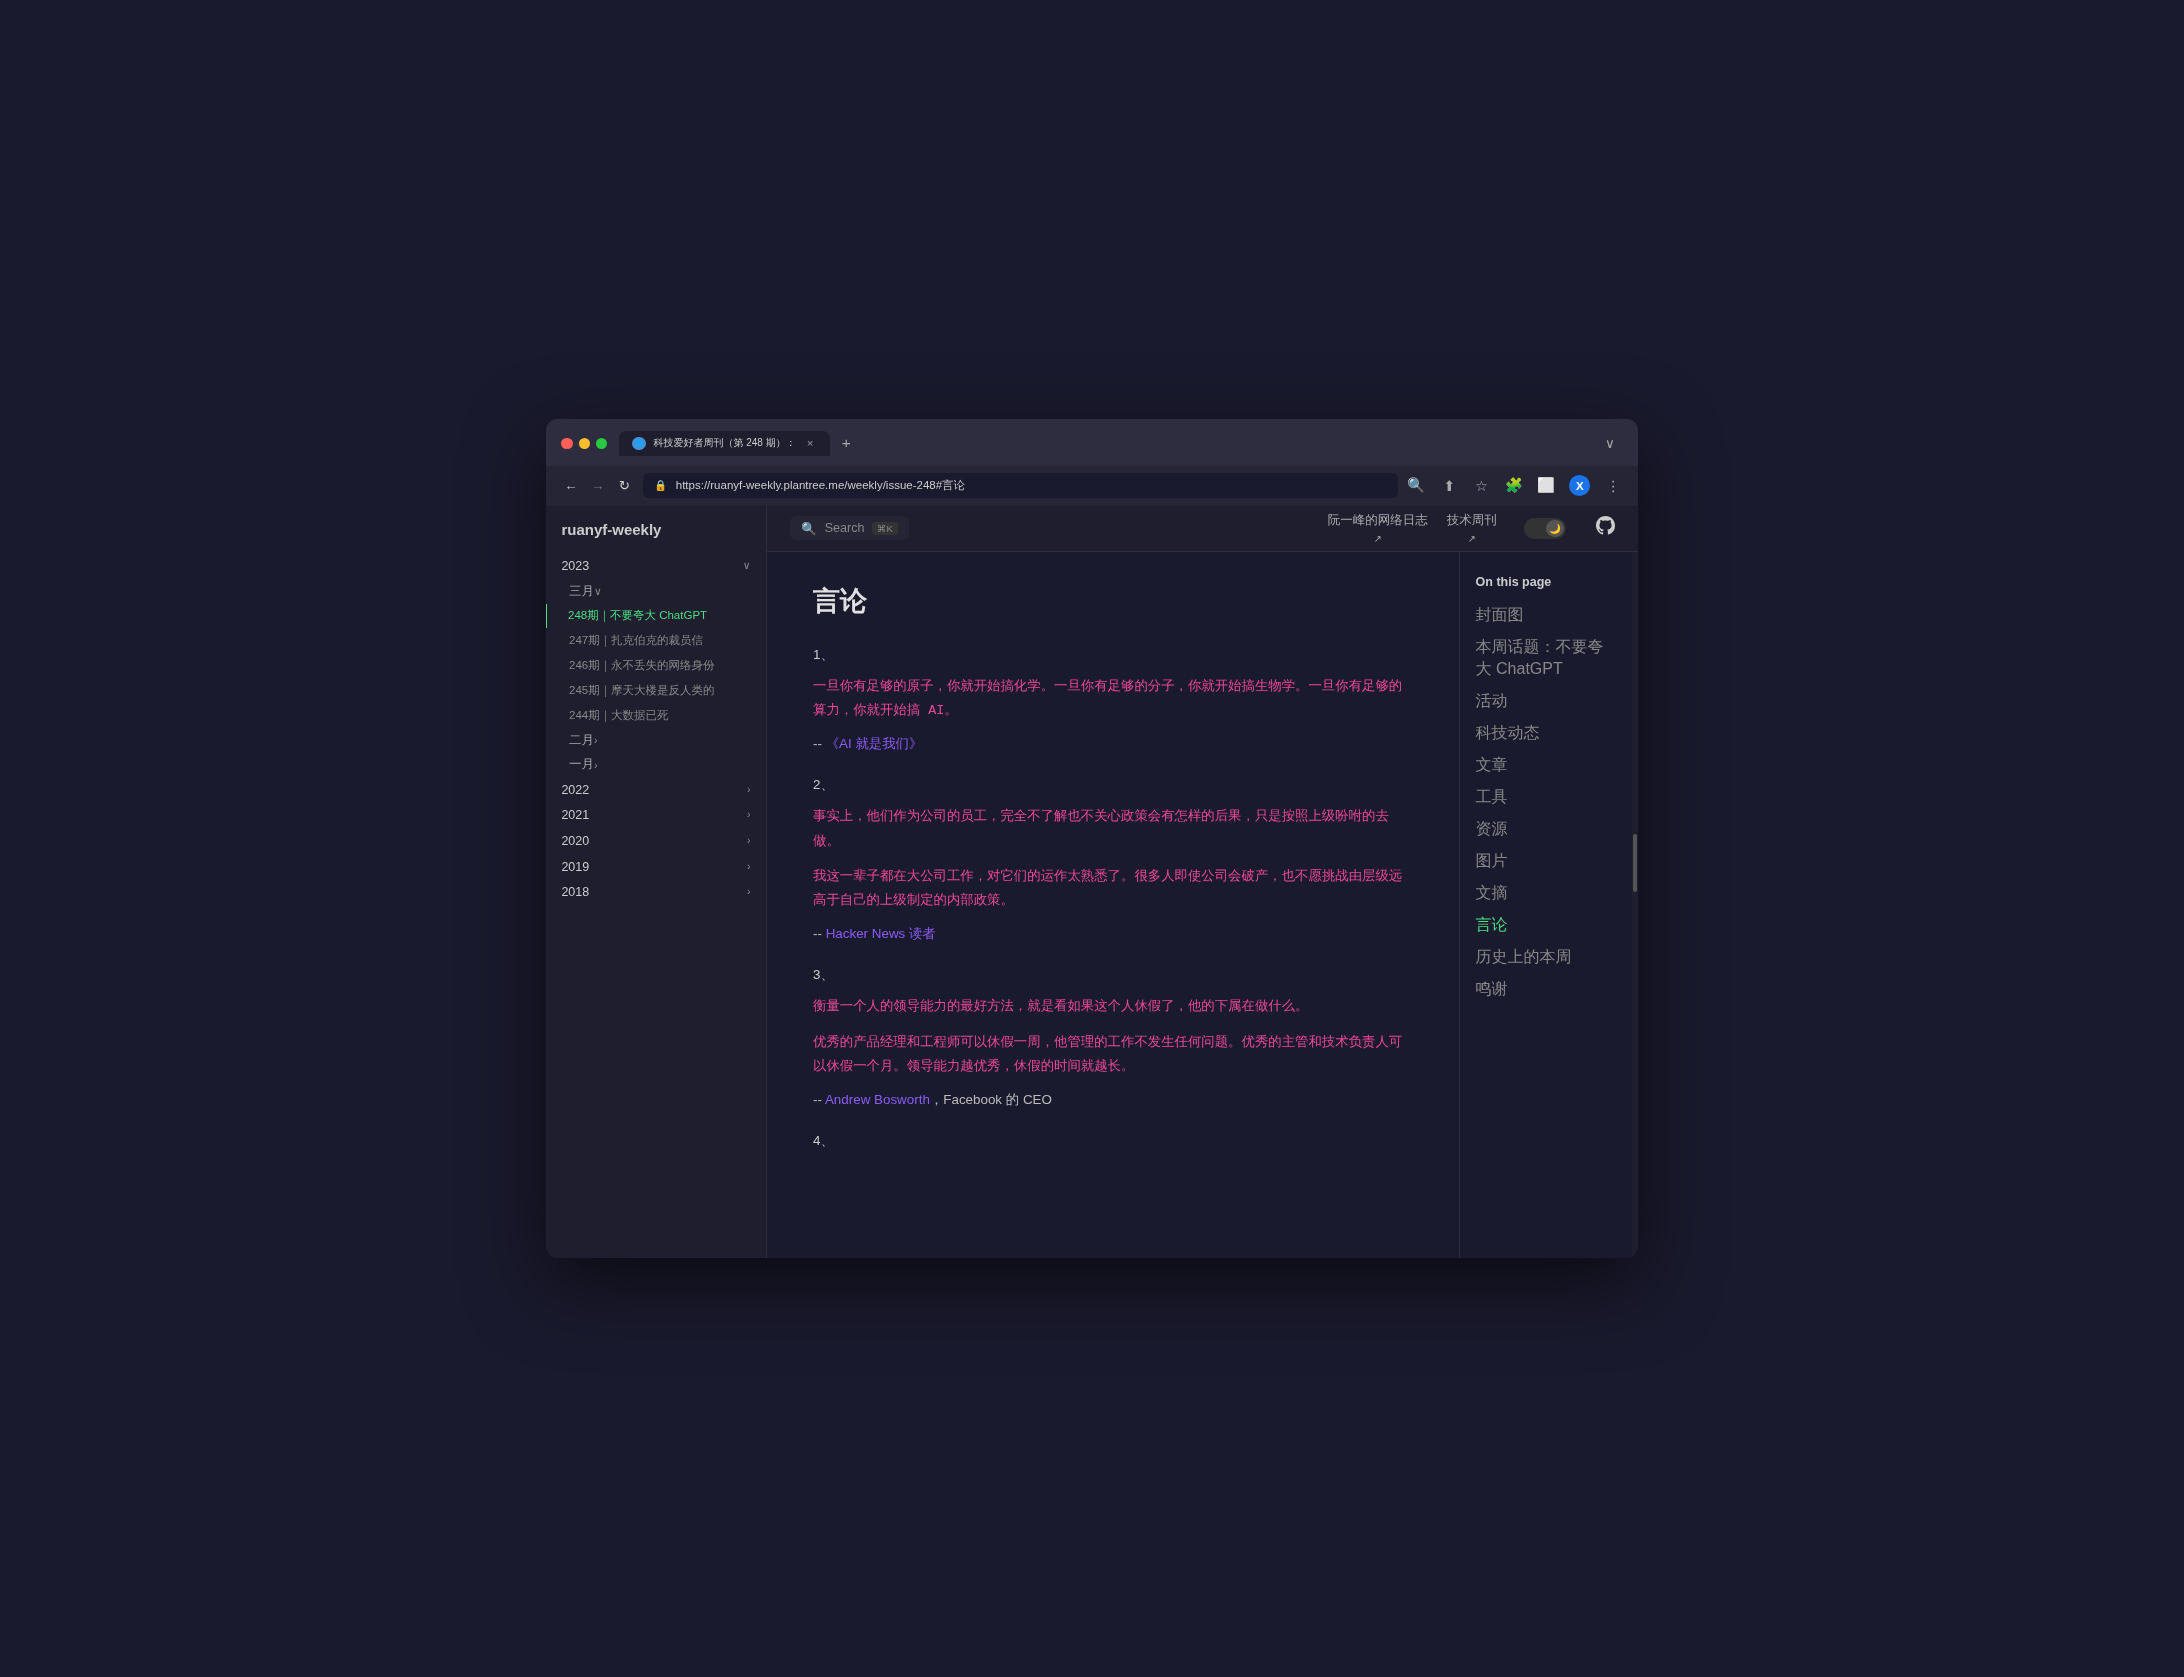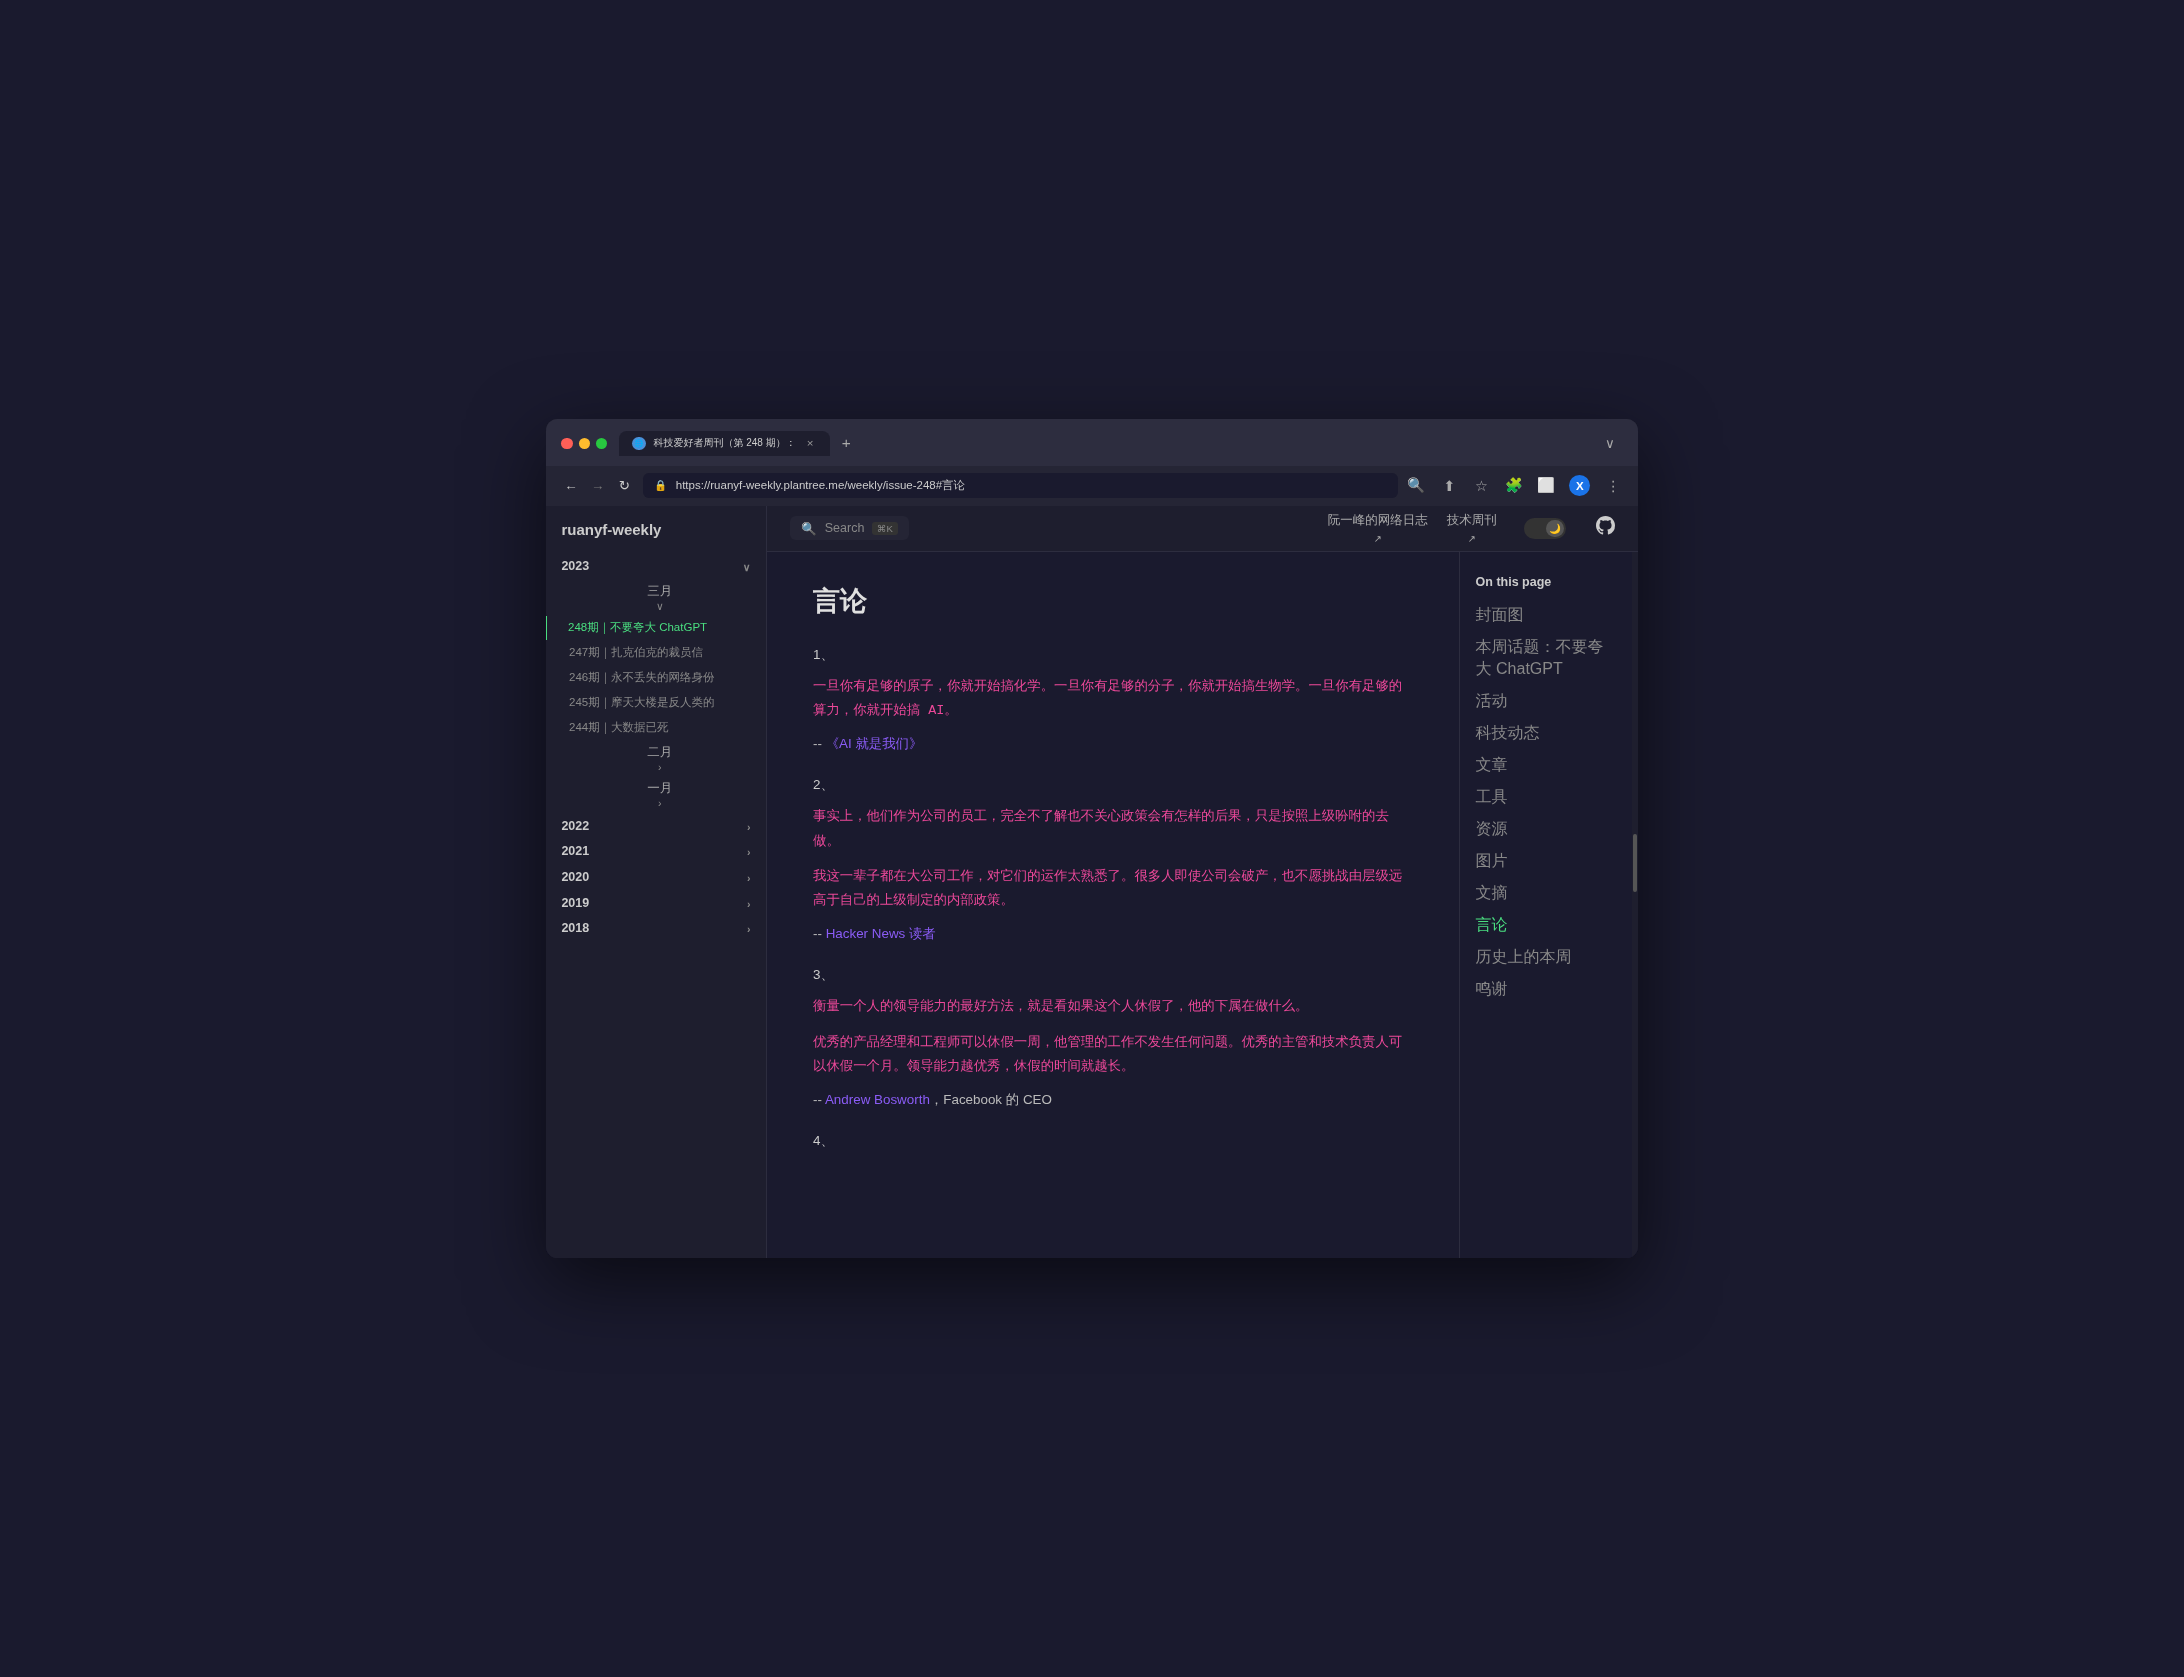--- a/index.html
+++ b/index.html
@@ -193,38 +193,37 @@
     .sidebar::-webkit-scrollbar-track { background: transparent; }
     .sidebar::-webkit-scrollbar-thumb { background: #444; border-radius: 1.9px; }
     .sidebar-logo {
       font-size: 15px;
       font-weight: 600;
       color: #ccc;
       padding: 0 15.4px 15.4px;
     }
     .sidebar-year {
       display: flex;
-      align-items: flex-end;
+      align-items: flex-start;
       justify-content: space-between;
       padding: 5.8px 15.4px;
       font-size: 12.5px;
-      font-weight: 700;
+      font-weight: 400;
       color: #ccc;
       cursor: pointer;
     }
     .sidebar-year .chevron { color: #888; font-size: 10.6px; }
     .sidebar-month {
       display: flex;
       align-items: center;
       padding: 3.8px 15.4px;
       font-size: 12.5px;
       color: #aaa;
       cursor: pointer;
       margin-left: 7.7px;
-      flex-direction: column;
     }
     .sidebar-month .chevron { color: #888; font-size: 10.6px; }
     .sidebar-item {
       padding: 3.8px 15.4px 3.8px 23px;
       font-size: 11.5px;
       color: #888;
       cursor: pointer;
       line-height: 1.5;
     }
     .sidebar-item.active {

